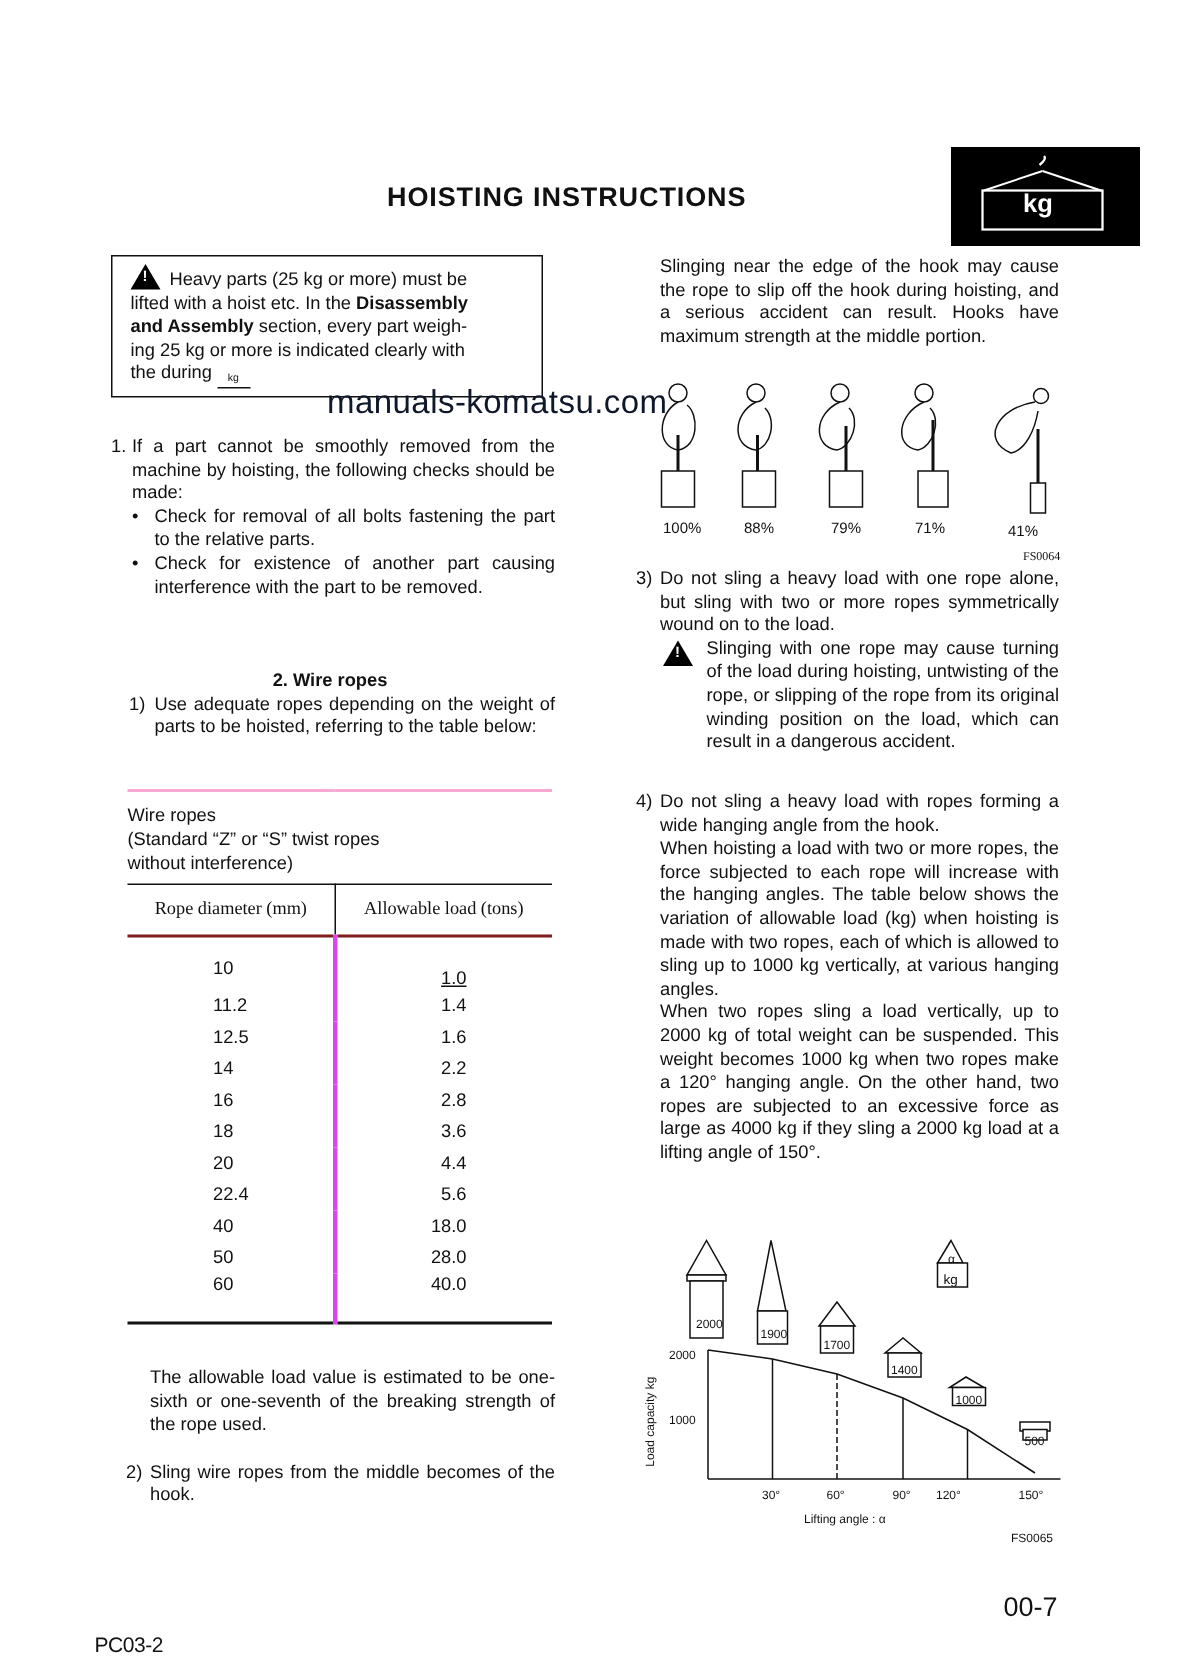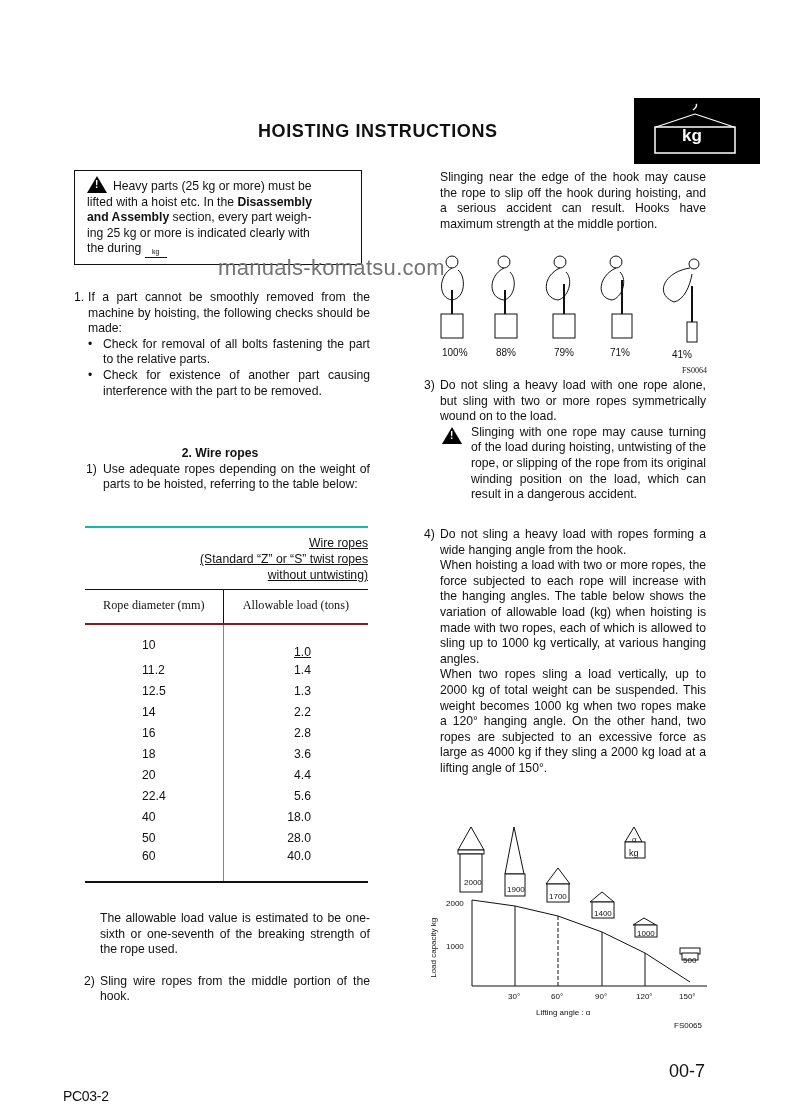--- a/index.html
+++ b/index.html
@@ -8,32 +8,32 @@
   .abs { position: absolute; }
   .title { left: 258px; top: 124px; font-size: 18px; font-weight: bold; letter-spacing: 0.6px; }
   .badge { left: 634px; top: 98px; width: 126px; height: 66px; background: #000; }
   .badge svg { position: absolute; left: 0; top: 0; }
   .badge .kg { position: absolute; left: 48px; top: 30px; color: #fff; font-size: 17px; font-weight: bold; }
   .warnbox { left: 74px; top: 170px; width: 288px; height: 95px; border: 1.5px solid #111; padding: 5px 8px 4px 12px; text-align: justify; font-size: 12.2px; line-height: 15.6px; }
   .warnbox b { font-weight: bold; }
   .tri { display: inline-block; width: 0; height: 0; border-left: 10px solid transparent; border-right: 10px solid transparent; border-bottom: 17px solid #000; position: relative; vertical-align: -3px; margin-right: 6px; }
   .tri::after { content: "!"; position: absolute; left: -2px; top: 3px; color: #fff; font-size: 10px; font-weight: bold; line-height: 12px; }
   .sym { display: inline-block; width: 22px; height: 12px; border-bottom: 1px solid #111; font-size: 7px; line-height: 12px; text-align: center; vertical-align: -2px; position: relative; }
-  .watermark { left: 218px; top: 260px; font-size: 22px; color: #737373; letter-spacing: 0.3px; }
+  .watermark { left: 218px; top: 260px; font-size: 22px; color: #0f172a; letter-spacing: 0.3px; }
   .para { text-align: justify; }
   .col-left { left: 74px; width: 296px; }
   .num { position: absolute; left: 0; }
   .bullet { position: absolute; left: 14px; }
   table.ropes { border-collapse: collapse; width: 283px; left: 85px; top: 526px; position: absolute; font-size: 12.2px; }
   table.ropes td { padding: 0; }
-  .th-merge { text-align: right; line-height: 16px; padding: 7px 0 6px 0 !important; border-top: 2px solid #14b8a6; text-decoration: underline; }
+  .th-merge { text-align: left; line-height: 16px; padding: 7px 0 6px 0 !important; border-top: 2px solid #f9a8d4; }
   .th-row td { border-top: 1.5px solid #111; border-bottom: 2px solid #7f1d1d; height: 34px; text-align: center; vertical-align: middle; font-family: Liberation Serif, serif; }
   .th-row td.c1 { border-right: 1px solid #111; }
   .data-row td { height: 21px; vertical-align: middle; }
-  .data-row td.c1 { border-right: 1px solid #d946ef; padding-left: 57px; }
+  .data-row td.c1 { border-right: 3px solid #d946ef; padding-left: 57px; }
   .data-row td.c2 { text-align: right; padding-right: 57px; }
   .last td { border-bottom: 2px solid #111; height: 33px; vertical-align: top; padding-top: 3px; }
   .hooks { left: 432px; top: 250px; width: 280px; height: 120px; }
   .hook-lab { position: absolute; top: 95px; font-size: 10px; }
   .fig { font-size: 8px; }
   .chart { left: 432px; top: 822px; width: 285px; height: 210px; }
   .footer-l { left: 63px; top: 1073px; font-size: 14px; letter-spacing: -0.3px; margin-top: 16px; }
   .footer-r { left: 669px; top: 1064px; font-size: 18px; }
 </style>
 </head>
@@ -83,38 +83,38 @@
     <div>Use adequate ropes depending on the weight of parts to be hoisted, referring to the table below:</div>
   </div>
 </div>
 
 <table class="ropes">
   <tbody>
       <tr>
         <td colspan="2" class="th-merge">
     <div>Wire ropes</div>
     <div>(Standard “Z” or “S” twist ropes</div>
-    <div>without untwisting)</div>
+    <div>without interference)</div>
   </td>
       </tr>
   <tr class="th-row">
     <td class="c1">Rope diameter (mm)</td>
     <td class="c2">Allowable load (tons)</td>
   </tr>
   <tr class="data-row" style="height:27px;">
         <td class="c1" style="padding-top:6px;">10</td>
         <td class="c2" style="padding-top:20px;text-decoration:underline;">1.0</td>
       </tr>
   <tr class="data-row">
         <td class="c1">11.2</td>
         <td class="c2">1.4</td>
       </tr>
   <tr class="data-row">
         <td class="c1">12.5</td>
-        <td class="c2">1.3</td>
+        <td class="c2">1.6</td>
       </tr>
   <tr class="data-row">
         <td class="c1">14</td>
         <td class="c2">2.2</td>
       </tr>
   <tr class="data-row">
         <td class="c1">16</td>
         <td class="c2">2.8</td>
       </tr>
   <tr class="data-row">
@@ -141,21 +141,21 @@
         <td class="c1">60</td>
         <td class="c2">40.0</td>
       </tr>
 </tbody>
   </table>
 
 <div class="abs col-left" style="top:911px;">
   <div class="para" style="padding-left:26px;">The allowable load value is estimated to be one-sixth or one-seventh of the breaking strength of the rope used.</div>
   <div style="position:relative; padding-left:26px; margin-top:16px; text-align:justify;">
     <span class="num" style="left:10px;">2)</span>
-    <div>Sling wire ropes from the middle portion of the hook.</div>
+    <div>Sling wire ropes from the middle becomes of the hook.</div>
   </div>
 </div>
 
 <div class="abs para" style="left:440px; top:170px; width:266px;">Slinging near the edge of the hook may cause the rope to slip off the hook during hoisting, and a serious accident can result. Hooks have maximum strength at the middle portion.</div>
 
 <div class="abs hooks">
   <svg width="280" height="95" style="position:absolute;left:0;top:0;">
     <g stroke="#111" stroke-width="1" fill="none">
 
       <circle cx="20" cy="12" r="6"></circle>
@@ -251,20 +251,20 @@
   <span class="abs fig" style="left:205px; top:104px;">1000</span>
   <span class="abs fig" style="left:251px; top:131px;">500</span>
   <span class="abs fig" style="left:200px; top:10px;">α</span>
   <span class="abs fig" style="left:197px; top:24px; font-size:9px;">kg</span>
   <span class="abs fig" style="left:14px; top:74px;">2000</span>
   <span class="abs fig" style="left:14px; top:117px;">1000</span>
   <span class="abs fig" style="left:-28px; top:118px; transform:rotate(-90deg); white-space:nowrap;">Load capacity  kg</span>
   <span class="abs fig" style="left:76px; top:167px;">30°</span>
   <span class="abs fig" style="left:119px; top:167px;">60°</span>
   <span class="abs fig" style="left:163px; top:167px;">90°</span>
-  <span class="abs fig" style="left:204px; top:167px;">120°</span>
+  <span class="abs fig" style="left:192px; top:167px;">120°</span>
   <span class="abs fig" style="left:247px; top:167px;">150°</span>
   <span class="abs fig" style="left:104px; top:183px;">Lifting angle : α</span>
   <span class="abs fig" style="left:242px; top:196px;">FS0065</span>
 </div>
 
 <div class="abs footer-l">PC03-2</div>
 <div class="abs footer-r">00-7</div>
 
 </body></html>

